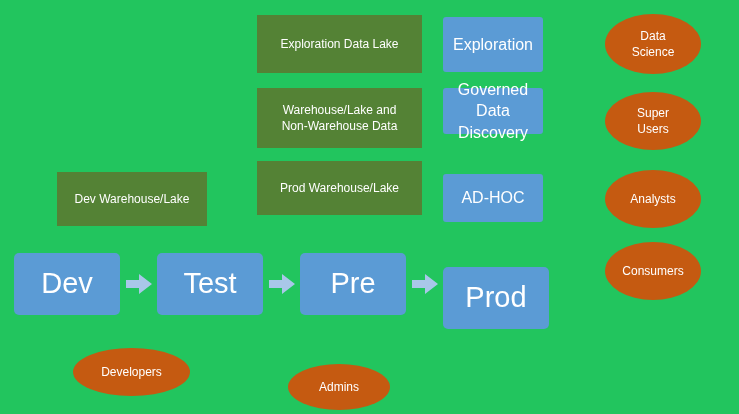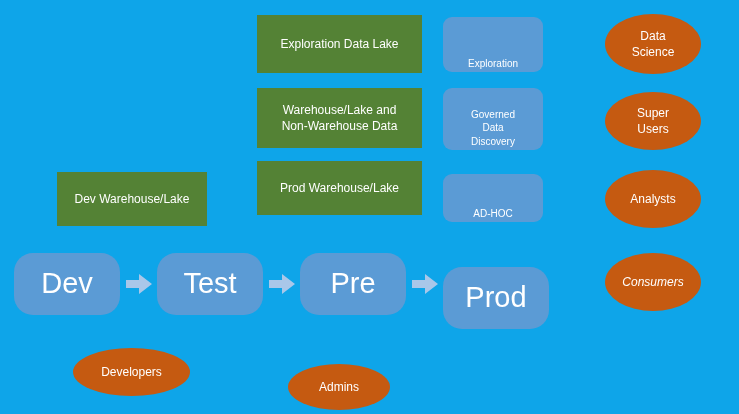--- a/index.html
+++ b/index.html
@@ -3,36 +3,36 @@
 <meta charset="utf-8">
 <style>
   * { margin: 0; padding: 0; box-sizing: border-box; }
   html, body { background: #ffffff; }
   body { font-family: "Liberation Sans", sans-serif; }
 
   .canvas {
     position: relative;
     width: 739px;
     height: 414px;
-    background: #0ea5e9;
+    background: #22c55e;
     overflow: hidden;
   }
 
   .shape {
     position: absolute;
     display: flex;
     align-items: center;
     justify-content: center;
     text-align: center;
     color: var(--text);
   }
 
   .green  { background: var(--green); font-size: 12px; }
-  .blue   { background: var(--blue); border-radius: 9px; font-size: 10px; align-items: flex-end; }
-  .stage  { background: var(--blue); border-radius: 19px; font-size: 29px; }
+  .blue   { background: var(--blue); border-radius: 3px; font-size: 16px; }
+  .stage  { background: var(--blue); border-radius: 5px; font-size: 29px; }
   .ellipse{ background: var(--orange); border-radius: 50%; font-size: 12px; }
 
   .lbl { white-space: pre-line; line-height: 1.35; padding: 2px 6px; }
   .stage .lbl { line-height: 1.1; padding: 0; }
 
   .arrow { position: absolute; width: 26px; height: 24px; }
   .arrow svg { display: block; }
   .arrow polygon { fill: var(--arrow); }
 </style>
 </head>
@@ -48,21 +48,21 @@
   </div>
   <div class="shape ellipse" style="left:605px; top:14px; width:96px; height:60px;">
     <span class="lbl">Data
 Science</span>
   </div>
 
   <div class="shape green" style="left:257px; top:88px; width:165px; height:60px;">
     <span class="lbl">Warehouse/Lake and
 Non-Warehouse Data</span>
   </div>
-  <div class="shape blue" style="left:443px; top:88px; width:100px; height:62px;">
+  <div class="shape blue" style="left:443px; top:88px; width:100px; height:46px;">
     <span class="lbl">Governed
 Data
 Discovery</span>
   </div>
   <div class="shape ellipse" style="left:605px; top:92px; width:96px; height:58px;">
     <span class="lbl">Super
 Users</span>
   </div>
 
   <div class="shape green" style="left:57px; top:172px; width:150px; height:54px;">
@@ -105,21 +105,21 @@
   <div class="arrow" style="left:412px; top:272px;">
     <svg width="26" height="24" viewBox="0 0 26 24">
         <polygon points="0,8 13,8 13,2 26,12 13,22 13,16 0,16"></polygon>
       </svg>
   </div>
 
   <div class="shape stage" style="left:443px; top:267px; width:106px; height:62px;">
     <span class="lbl">Prod</span>
   </div>
 
-  <div class="shape ellipse" style="left:605px; top:253px; width:96px; height:58px;font-style:italic;">
+  <div class="shape ellipse" style="left:605px; top:242px; width:96px; height:58px;">
     <span class="lbl">Consumers</span>
   </div>
 
   <div class="shape ellipse" style="left:73px; top:348px; width:117px; height:48px;">
     <span class="lbl">Developers</span>
   </div>
   <div class="shape ellipse" style="left:288px; top:364px; width:102px; height:46px;">
     <span class="lbl">Admins</span>
   </div>
 

